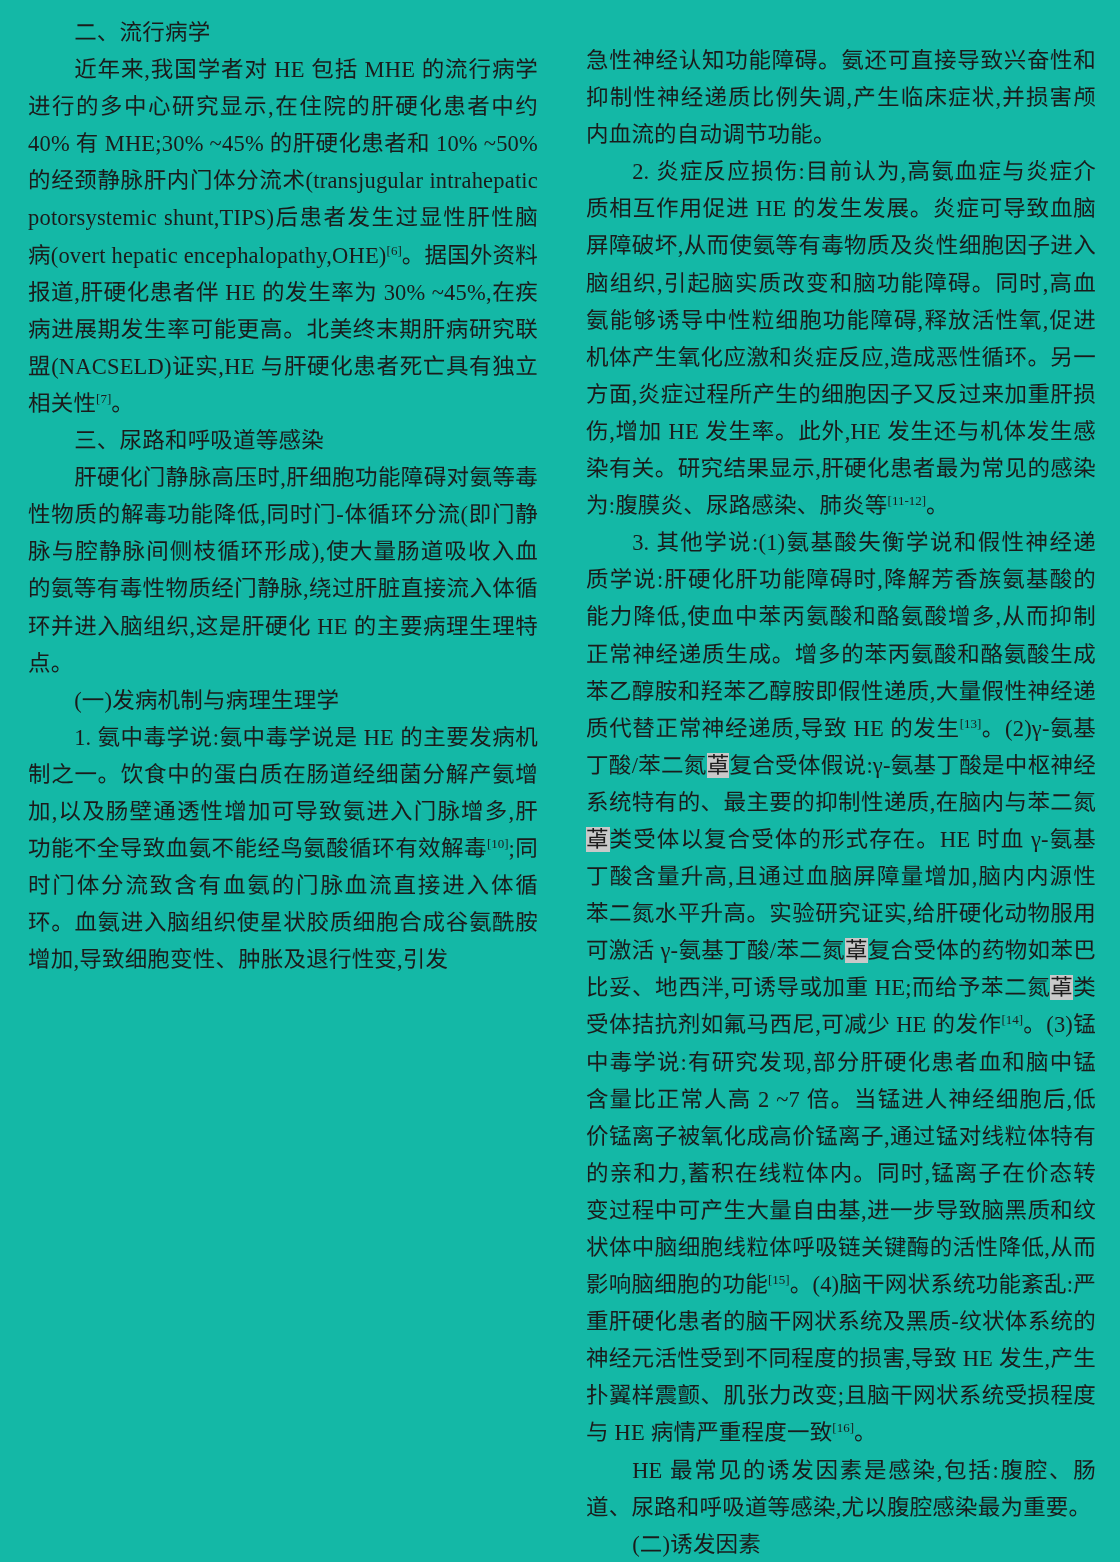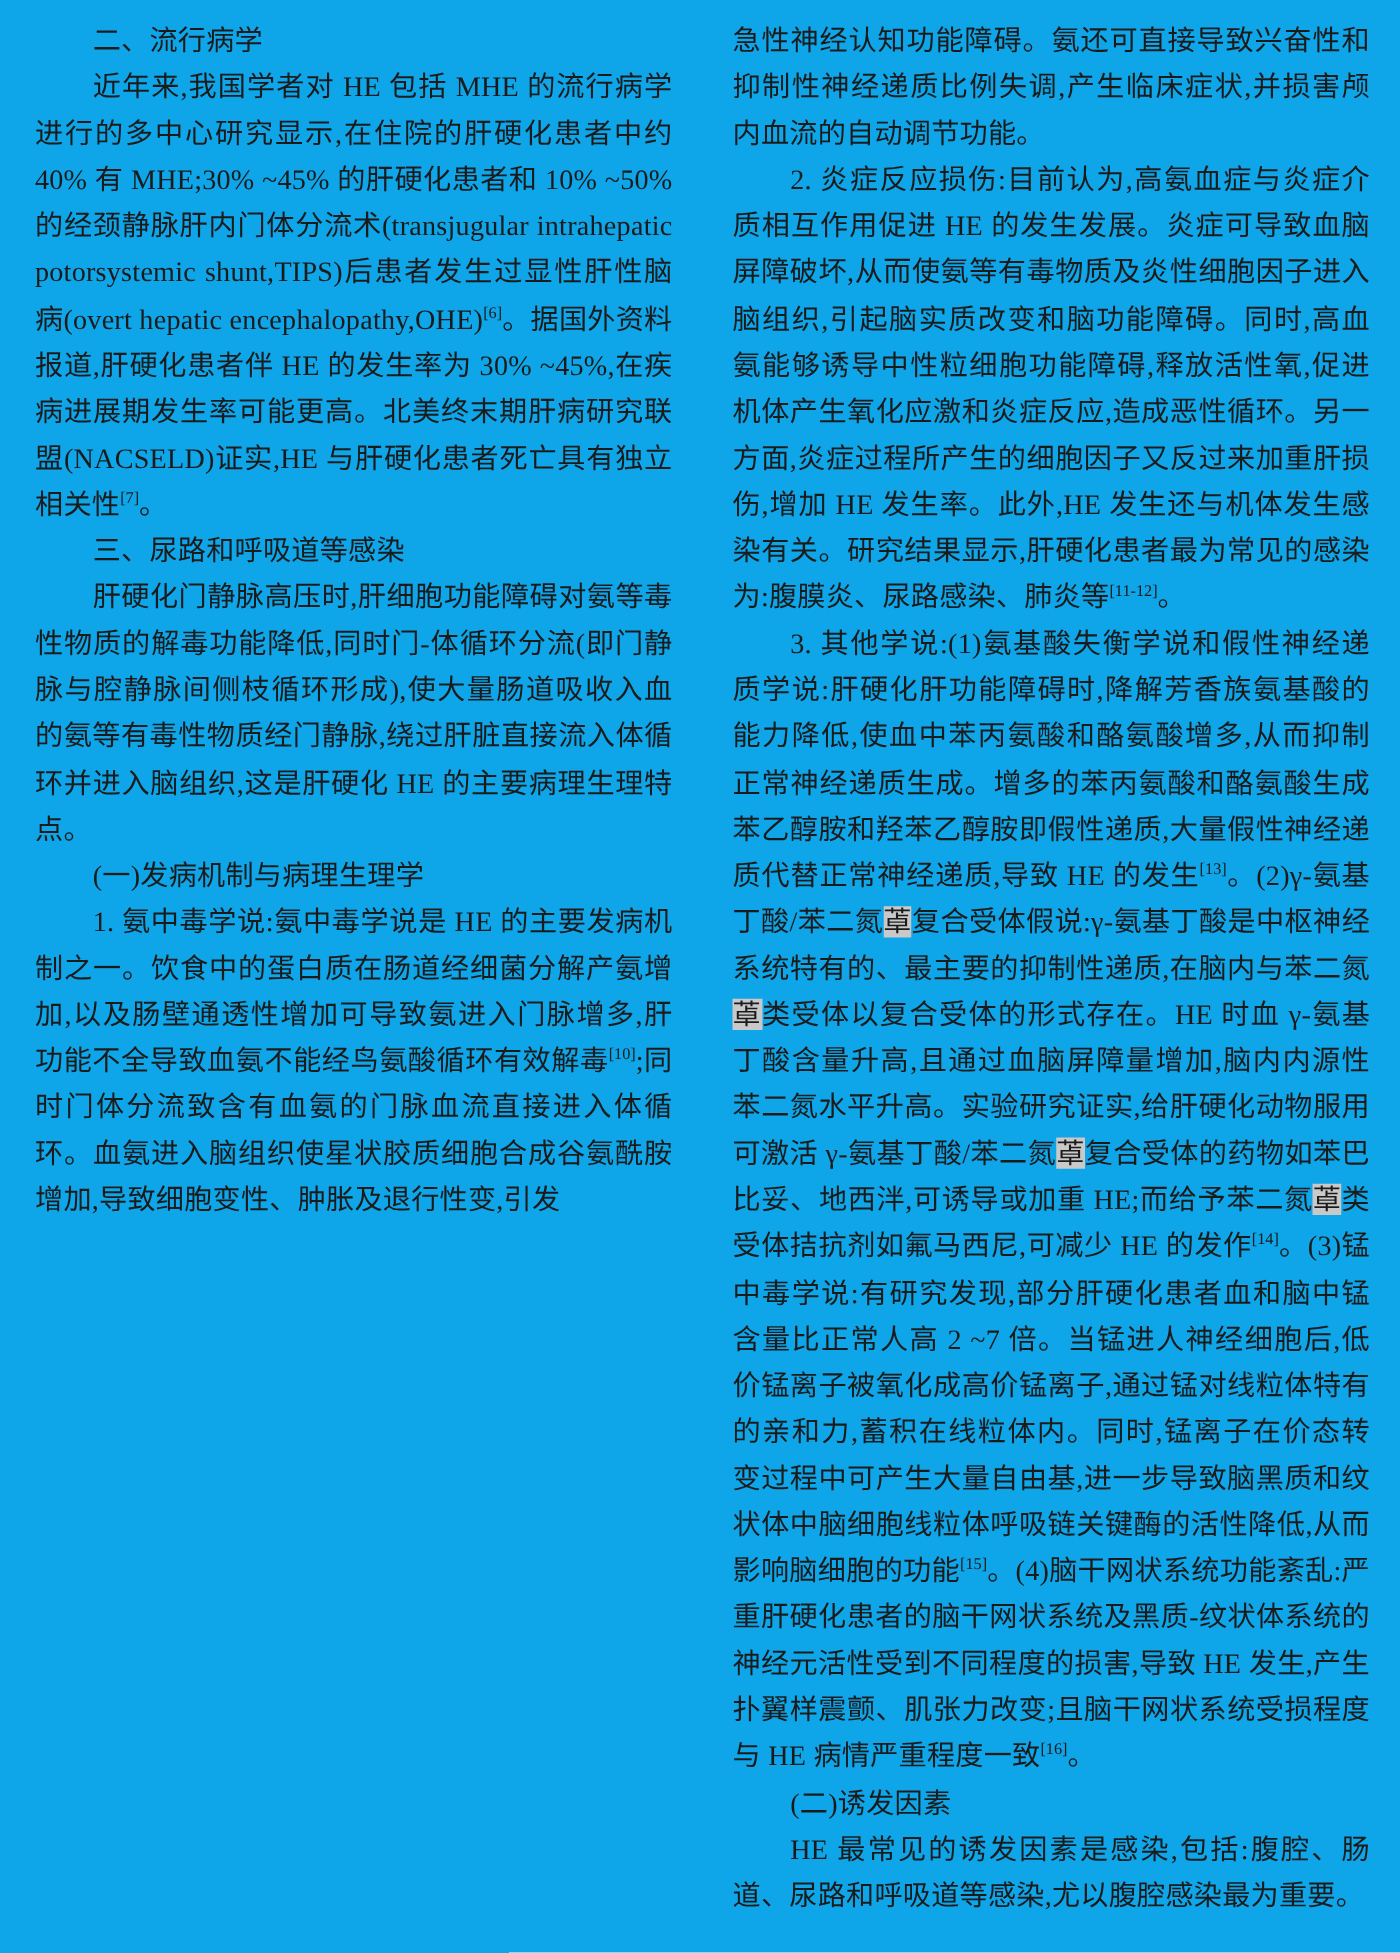--- a/index.html
+++ b/index.html
@@ -4,21 +4,21 @@
 <style>
   html, body {
     margin: 0;
     padding: 0;
     background: #ffffff;
   }
   .page {
     position: relative;
     width: 1120px;
     height: 1562px;
-    background: #0ea5e9;
+    background: #14b8a6;
     color: #1b1b1b;
     overflow: hidden;
     box-sizing: border-box;
     padding: 14px 24px 0 28px;
     font-family: "Liberation Serif", "DejaVu Serif", serif;
   }
   .columns {
     display: flex;
     gap: 48px;
   }
@@ -33,20 +33,21 @@
   }
   p.block {
     margin: 0;
     padding: 0;
   }
   p.heading, p.para {
     text-indent: 2.05em;
   }
   p.cont {
     text-indent: 0;
+    margin-top: 28px;
   }
   sup.ref {
     font-size: 13px;
     line-height: 0;
     vertical-align: super;
     letter-spacing: 0;
   }
   span.hl {
     background: #c9c9c9;
   }
@@ -61,17 +62,17 @@
         <p class="block para">近年来,我国学者对 HE 包括 MHE 的流行病学进行的多中心研究显示,在住院的肝硬化患者中约 40% 有 MHE;30% ~45% 的肝硬化患者和 10% ~50% 的经颈静脉肝内门体分流术(transjugular intrahepatic potorsystemic shunt,TIPS)后患者发生过显性肝性脑病(overt hepatic encephalopathy,OHE)<sup class="ref">[6]</sup>。据国外资料报道,肝硬化患者伴 HE 的发生率为 30% ~45%,在疾病进展期发生率可能更高。北美终末期肝病研究联盟(NACSELD)证实,HE 与肝硬化患者死亡具有独立相关性<sup class="ref">[7]</sup>。</p>
         <p class="block heading">三、尿路和呼吸道等感染</p>
         <p class="block para">肝硬化门静脉高压时,肝细胞功能障碍对氨等毒性物质的解毒功能降低,同时门-体循环分流(即门静脉与腔静脉间侧枝循环形成),使大量肠道吸收入血的氨等有毒性物质经门静脉,绕过肝脏直接流入体循环并进入脑组织,这是肝硬化 HE 的主要病理生理特点。</p>
         <p class="block heading">(一)发病机制与病理生理学</p>
         <p class="block para">1. 氨中毒学说:氨中毒学说是 HE 的主要发病机制之一。饮食中的蛋白质在肠道经细菌分解产氨增加,以及肠壁通透性增加可导致氨进入门脉增多,肝功能不全导致血氨不能经鸟氨酸循环有效解毒<sup class="ref">[10]</sup>;同时门体分流致含有血氨的门脉血流直接进入体循环。血氨进入脑组织使星状胶质细胞合成谷氨酰胺增加,导致细胞变性、肿胀及退行性变,引发</p>
       </div>
     <div class="column">
         <p class="block cont">急性神经认知功能障碍。氨还可直接导致兴奋性和抑制性神经递质比例失调,产生临床症状,并损害颅内血流的自动调节功能。</p>
         <p class="block para">2. 炎症反应损伤:目前认为,高氨血症与炎症介质相互作用促进 HE 的发生发展。炎症可导致血脑屏障破坏,从而使氨等有毒物质及炎性细胞因子进入脑组织,引起脑实质改变和脑功能障碍。同时,高血氨能够诱导中性粒细胞功能障碍,释放活性氧,促进机体产生氧化应激和炎症反应,造成恶性循环。另一方面,炎症过程所产生的细胞因子又反过来加重肝损伤,增加 HE 发生率。此外,HE 发生还与机体发生感染有关。研究结果显示,肝硬化患者最为常见的感染为:腹膜炎、尿路感染、肺炎等<sup class="ref">[11-12]</sup>。</p>
         <p class="block para">3. 其他学说:(1)氨基酸失衡学说和假性神经递质学说:肝硬化肝功能障碍时,降解芳香族氨基酸的能力降低,使血中苯丙氨酸和酪氨酸增多,从而抑制正常神经递质生成。增多的苯丙氨酸和酪氨酸生成苯乙醇胺和羟苯乙醇胺即假性递质,大量假性神经递质代替正常神经递质,导致 HE 的发生<sup class="ref">[13]</sup>。(2)γ-氨基丁酸/苯二氮<span class="hl">䓬</span>复合受体假说:γ-氨基丁酸是中枢神经系统特有的、最主要的抑制性递质,在脑内与苯二氮<span class="hl">䓬</span>类受体以复合受体的形式存在。HE 时血 γ-氨基丁酸含量升高,且通过血脑屏障量增加,脑内内源性苯二氮水平升高。实验研究证实,给肝硬化动物服用可激活 γ-氨基丁酸/苯二氮<span class="hl">䓬</span>复合受体的药物如苯巴比妥、地西泮,可诱导或加重 HE;而给予苯二氮<span class="hl">䓬</span>类受体拮抗剂如氟马西尼,可减少 HE 的发作<sup class="ref">[14]</sup>。(3)锰中毒学说:有研究发现,部分肝硬化患者血和脑中锰含量比正常人高 2 ~7 倍。当锰进人神经细胞后,低价锰离子被氧化成高价锰离子,通过锰对线粒体特有的亲和力,蓄积在线粒体内。同时,锰离子在价态转变过程中可产生大量自由基,进一步导致脑黑质和纹状体中脑细胞线粒体呼吸链关键酶的活性降低,从而影响脑细胞的功能<sup class="ref">[15]</sup>。(4)脑干网状系统功能紊乱:严重肝硬化患者的脑干网状系统及黑质-纹状体系统的神经元活性受到不同程度的损害,导致 HE 发生,产生扑翼样震颤、肌张力改变;且脑干网状系统受损程度与 HE 病情严重程度一致<sup class="ref">[16]</sup>。</p>
+        <p class="block para">HE 最常见的诱发因素是感染,包括:腹腔、肠道、尿路和呼吸道等感染,尤以腹腔感染最为重要。</p>
         <p class="block heading">(二)诱发因素</p>
-        <p class="block para">HE 最常见的诱发因素是感染,包括:腹腔、肠道、尿路和呼吸道等感染,尤以腹腔感染最为重要。</p>
       </div>
   </div>
 </div>
 
 </body></html>

